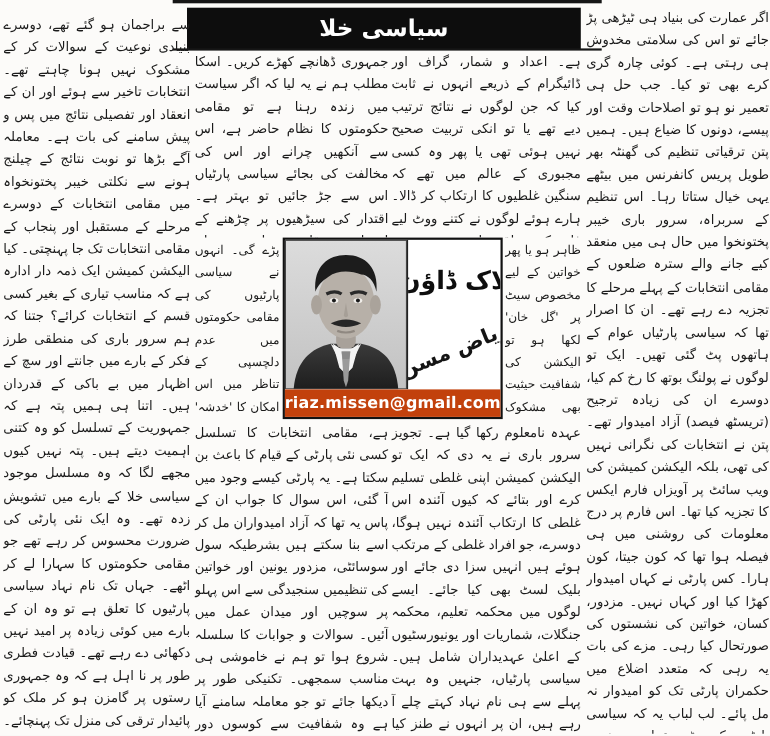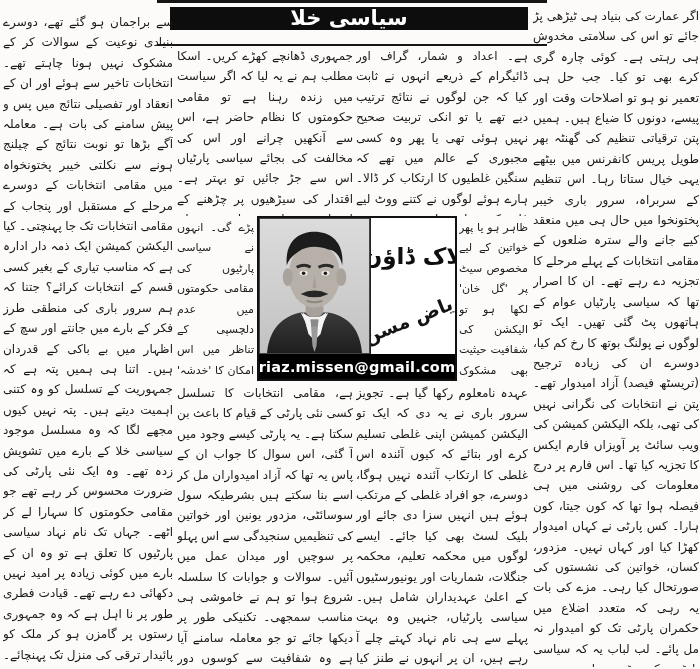--- a/index.html
+++ b/index.html
@@ -1,38 +1,38 @@
 <!DOCTYPE html>
 <html lang="ur" dir="rtl"><head>
 <meta charset="utf-8">
 <style>
   html,body{margin:0;padding:0;}
   body{font-family:"DejaVu Sans",sans-serif;background:#e8e6e2;}
   .page{position:relative;width:700px;height:669px;margin:0 auto;background:#fcfbf9;overflow:hidden;direction:rtl;}
   
   .rule{position:absolute;background:#161616;}
-  .masthead-bar{position:absolute;left:170px;top:7px;width:358px;height:23px;background:#0d0d0d;
+  .masthead-bar{position:absolute;left:170px;top:7px;width:358px;height:38px;background:#0d0d0d;
     display:flex;align-items:center;justify-content:center;}
   .masthead-bar .title{color:#ffffff;font-size:21px;font-weight:bold;letter-spacing:1px;line-height:1;}
   
   .seg{position:absolute;overflow:hidden;color:#1b1b1b;font-size:12px;line-height:20.4px;
     text-align:justify;direction:rtl;word-spacing:-0.5px;}
   .seg.narrow{font-size:11px;line-height:20.4px;}
   
   .author-box{position:absolute;left:257px;top:216px;width:200px;height:165px;background:#ffffff;
     border:2px solid #111;box-sizing:border-box;display:flex;flex-direction:column;}
   .ab-body{flex:1;display:flex;flex-direction:row;overflow:hidden;}
   .ab-photo{width:112px;height:100%;flex:none;border-right:1px solid #222;box-sizing:border-box;}
   .ab-photo svg{display:block;width:100%;height:100%;}
   .ab-text{flex:1;display:flex;flex-direction:column;align-items:center;justify-content:space-around;
     padding:6px 2px;overflow:hidden;}
   .ab-column-title{font-size:23px;font-weight:bold;color:#0e0e0e;white-space:nowrap;}
   .ab-author-name{font-size:19px;font-weight:bold;color:#141414;white-space:nowrap;
     transform:rotate(-22deg);transform-origin:center;}
-  .email-bar{height:25px;flex:none;background:#000000;display:flex;align-items:center;justify-content:center;}
+  .email-bar{height:25px;flex:none;background:#c2410c;display:flex;align-items:center;justify-content:center;}
   .email-bar span{color:#fff;font-weight:bold;font-size:14.5px;letter-spacing:0.2px;direction:ltr;white-space:nowrap;}
 </style>
 </head>
 <body>
 
 <div class="page">
 
   <div class="rule" style="left:157px;top:0;width:390px;height:3px;"></div>
   <div class="masthead-bar">
     <span class="title">سیاسی خلا</span>

